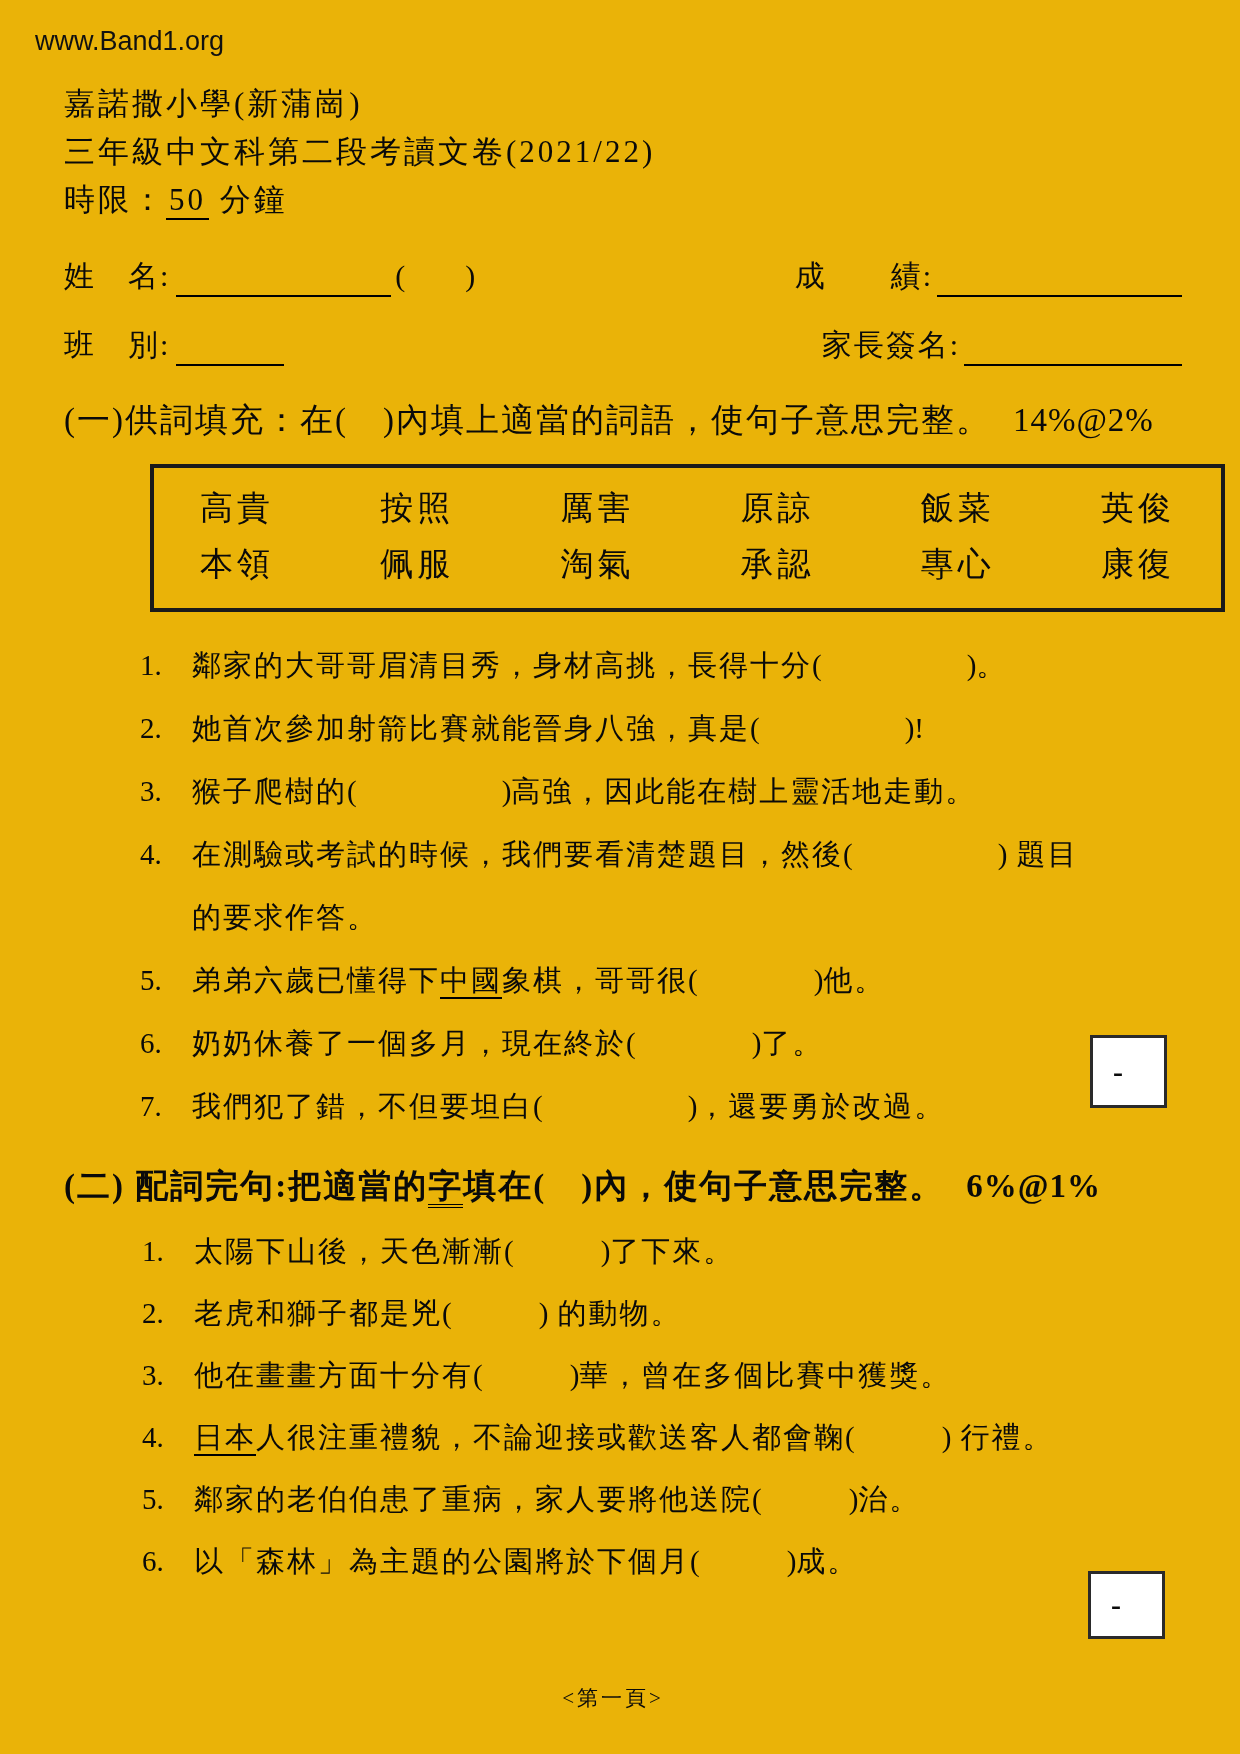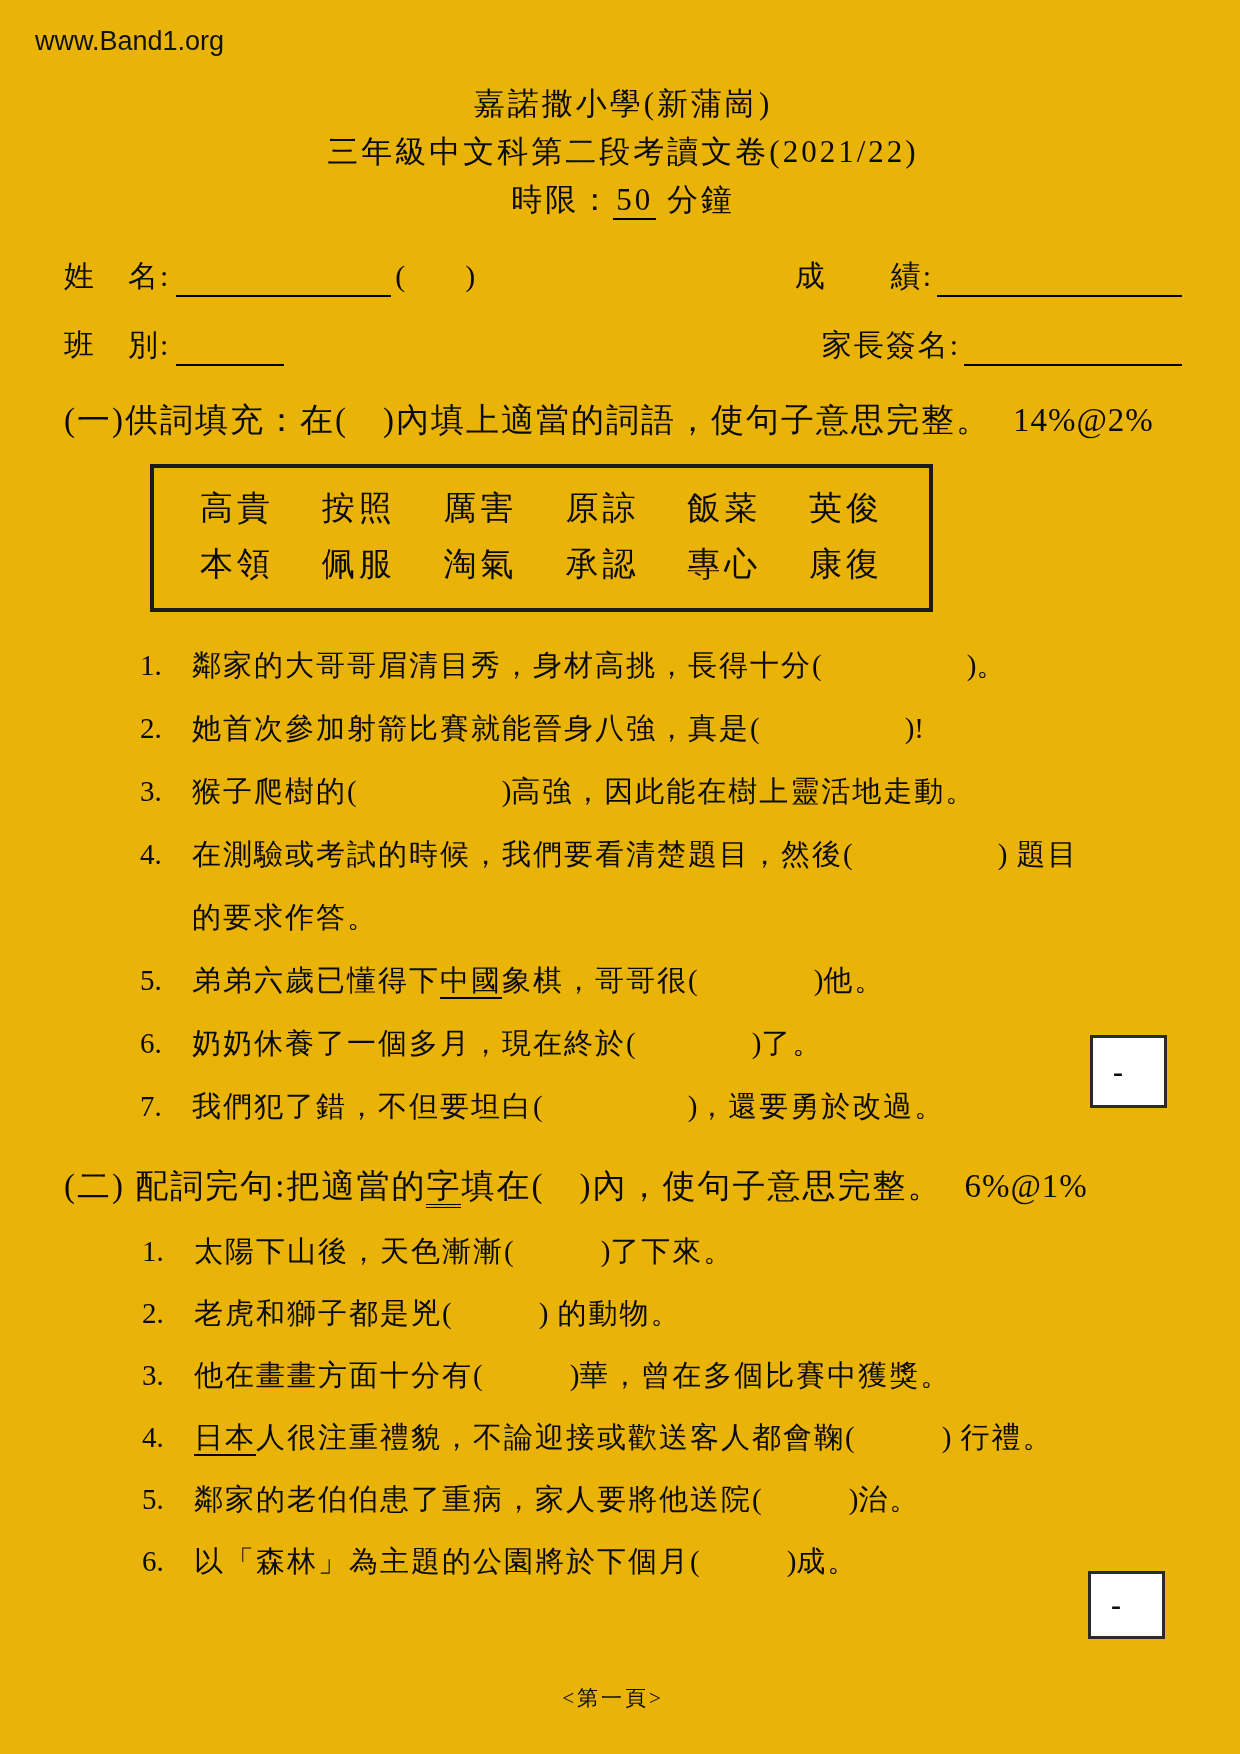--- a/index.html
+++ b/index.html
@@ -12,39 +12,39 @@
     color:#0a0a0a;
     font-family:"Liberation Serif","DejaVu Serif",serif;
     padding:0 58px 0 64px;
     overflow:hidden;
   }
   .watermark {
     position:absolute; left:35px; top:26px;
     font-family:"Liberation Sans","DejaVu Sans",sans-serif;
     font-size:27px; color:#111;
   }
-  .header { text-align:center; padding-top:80px; letter-spacing:3px; }
+  .header { padding-top:80px; letter-spacing:3px; }
   .header .h-line { font-size:31px; line-height:48px; }
   .time-value { border-bottom:2px solid #000; padding:0 3px 1px 3px; }
   .info-row { display:flex; align-items:flex-end; font-size:30px; letter-spacing:2px; }
   .info-row.first { margin-top:32px; }
   .info-row.second { margin-top:28px; }
   .info-right { margin-left:auto; display:flex; align-items:flex-end; }
   .line { display:inline-block; border-bottom:2px solid #000; height:1.1em; vertical-align:baseline; }
   .line.name-line { width:215px; margin-left:6px; }
   .line.score-line { width:245px; margin-left:4px; }
   .line.class-line { width:108px; margin-left:6px; }
   .line.parent-line { width:218px; margin-left:4px; }
   .paren-field { letter-spacing:0; margin-left:4px; }
   .section-heading { font-size:33px; letter-spacing:2px; line-height:44px; }
   .s1-heading { margin-top:32px; }
-  .s2-heading { margin-top:26px; }
+  .s2-heading { margin-top:26px;font-weight:bold; }
   .marks { margin-left:22px; letter-spacing:1px; }
   .word-box {
-    width:783px; margin-left:86px; margin-top:22px;
+    width:1075px; margin-left:86px; margin-top:22px;
     border:4px solid #1a1a1a;
     padding:12px 46px 16px 46px;
   }
   .wb-row { display:flex; justify-content:space-between; font-size:33px; line-height:56px; letter-spacing:4px; }
   .q-list { margin-top:22px; padding-left:76px; }
   .q-list.s2 { margin-top:12px; padding-left:78px; }
   .q { display:flex; font-size:29px; line-height:63px; letter-spacing:2px; }
   .q-list.s2 .q { line-height:62px; }
   .qnum { flex:none; width:52px; letter-spacing:0; }
   .qtext { flex:1; }

